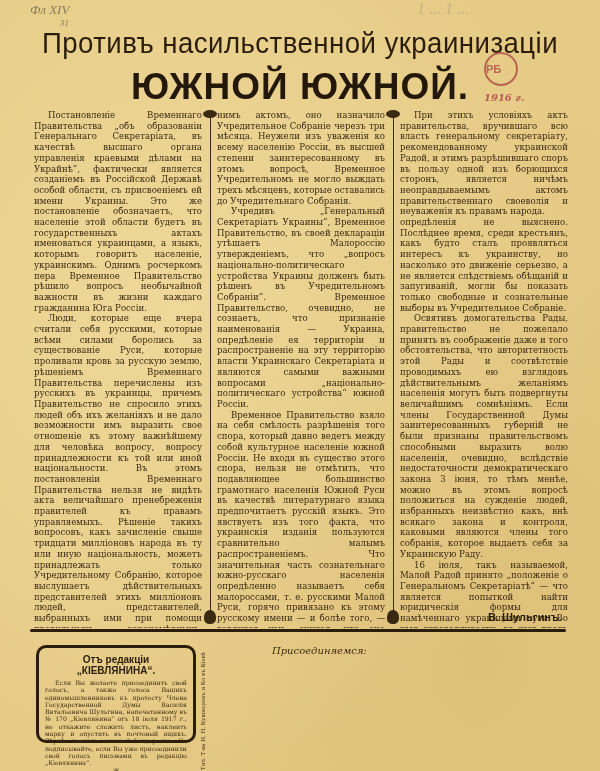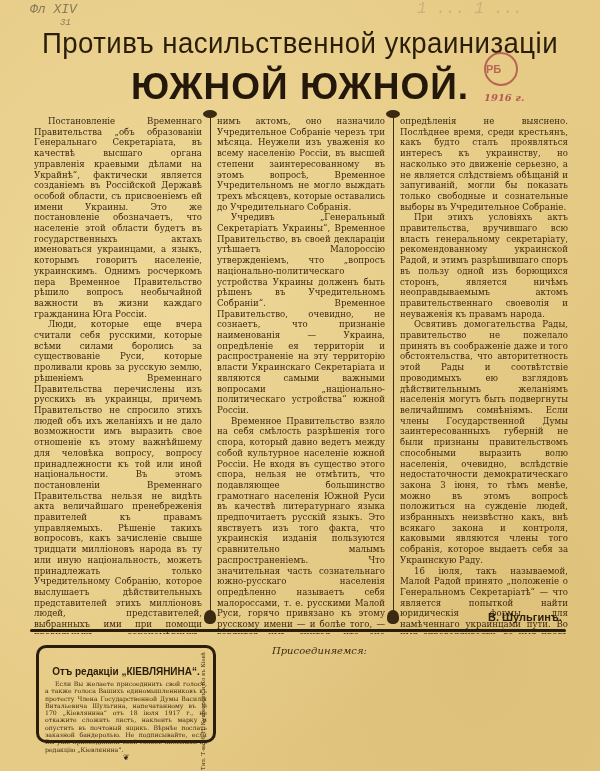--- a/index.html
+++ b/index.html
@@ -4,21 +4,21 @@
 <style>
   html, body { margin:0; padding:0; }
   body {
     width:600px; height:771px; overflow:hidden; position:relative;
     background:#e6cb86;
     background-image: radial-gradient(ellipse at 30% 40%, rgba(255,240,190,0.35), rgba(0,0,0,0) 70%),
                       radial-gradient(ellipse at 80% 85%, rgba(180,140,60,0.18), rgba(0,0,0,0) 60%);
     font-family:"DejaVu Serif", serif; color:#3a2a12;
   }
   .page { position:absolute; left:0; top:0; width:600px; height:771px; }
-  .hand { position:absolute; font-family:Liberation Mono, monospace; font-style:italic; color:#8a7a5a; }
+  .hand { position:absolute; font-family:Liberation Serif, serif; font-style:italic; color:#8a7a5a; }
   .h-fond { left:30px; top:2px; font-size:13px; }
   .h-num { left:60px; top:18px; font-size:9px; }
   .h-right { left:380px; top:0px; font-size:16px; color:#b59f78; opacity:.6;margin-left:37px; }
   .title1 {
     position:absolute; left:0; width:600px; top:26px; text-align:center;
     font-family:"Liberation Sans Narrow","Liberation Sans", sans-serif;
     font-size:30px; letter-spacing:0.5px; color:#2a1d0a; transform:scaleX(0.92);
   }
   .title2 {
     position:absolute; left:0; width:600px; top:66px; text-align:center;
@@ -27,39 +27,39 @@
   }
   .stamp {
     position:absolute; left:484px; top:52px; width:30px; height:30px;
     border:2px solid #b0554a; border-radius:50%; color:#b0554a;
     font-family:"Liberation Sans", sans-serif; font-size:11px; font-weight:bold;
     display:flex; align-items:center; justify-content:flex-start; opacity:.85;
   }
   .stamp-date { position:absolute; left:484px; top:92px; color:#b0444a; font-size:10px; font-style:italic; font-weight:bold; opacity:.85; }
   .cols { position:absolute; left:34px; top:110px; width:530px; height:520px; }
   .col {
-    position:absolute; top:6px; width:168px; height:518px; overflow:hidden;
+    position:absolute; top:0; width:168px; height:518px; overflow:hidden;
     font-size:8.6px; line-height:10.7px; text-align:justify; color:#3b2a12;
   }
   .col p { margin:0; text-indent:14px; }
   .c1 { left:0; } .c2 { left:183px; } .c3 { left:366px; }
   .divider { position:absolute; top:4px; width:1px; height:500px; background:#3a2a12; }
   .d1 { left:176px; } .d2 { left:359px; }
   .orn { position:absolute; width:14px; height:8px; border-radius:50%; background:#3a2a12; }
   .o1t { left:169px; top:0px; } .o2t { left:352px; top:0px; }
   .o1b { left:170px; top:500px; height:14px; width:12px; border-radius:50% 50% 40% 40%; }
   .o2b { left:353px; top:500px; height:14px; width:12px; border-radius:50% 50% 40% 40%; }
   .signature {
     position:absolute; left:488px; top:611px;
     font-family:"Liberation Sans", sans-serif; font-weight:bold; font-size:11px; color:#2a1d0a;
   }
   .rule { position:absolute; left:30px; top:629px; width:536px; height:3px; background:#2a1d0a; border-radius:2px; }
   .box {
-    position:absolute; left:36px; top:645px; width:180px; height:98px;
-    border:3px solid #2a1d0a; border-radius:10px; padding:16px 6px; box-sizing:border-box;
+    position:absolute; left:36px; top:645px; width:160px; height:98px;
+    border:3px solid #2a1d0a; border-radius:10px; padding:4px 6px; box-sizing:border-box;
   }
   .box-title { text-align:center; font-family:"Liberation Sans", sans-serif; font-weight:bold; font-size:10px; color:#2a1d0a; margin-top:2px; }
   .box-text { font-size:6.2px; line-height:7.3px; text-align:justify; text-indent:10px; margin-top:3px; color:#3a2a12; }
   .box-orn { text-align:center; font-size:8px; color:#2a1d0a; }
   .imprint {
     position:absolute; left:200px; top:770px; transform-origin:left top; transform:rotate(-90deg);
     font-size:5.5px; color:#3a2a12; white-space:nowrap;
   }
   .join { position:absolute; left:272px; top:645px; font-style:italic; font-size:10px; color:#3a2a12; }
 </style>
@@ -93,22 +93,22 @@
       <p>Люди, которые еще вчера считали себя русскими, которые всѣми силами боролись за существованіе Руси, которые проливали кровь за русскую землю, рѣшеніемъ Временнаго Правительства перечислены изъ русскихъ въ украинцы, причемъ Правительство не спросило этихъ людей объ ихъ желаніяхъ и не дало возможности имъ выразить свое отношеніе къ этому важнѣйшему для человѣка вопросу, вопросу принадлежности къ той или иной національности. Въ этомъ постановленіи Временнаго Правительства нельзя не видѣть акта величайшаго пренебреженія правителей къ правамъ управляемыхъ. Рѣшеніе такихъ вопросовъ, какъ зачисленіе свыше тридцати милліоновъ народа въ ту или иную національность, можетъ принадлежать только Учредительному Собранію, которое выслушаетъ дѣйствительныхъ представителей этихъ милліоновъ людей, представителей, выбранныхъ ими при помощи правильныхъ, закономѣрныхъ, охраняемыхъ всей мощью государственной власти, выборовъ.</p>
 
     </div>
     <div class="col c2">
       <p style="text-indent:0">нимъ актомъ, оно назначило Учредительное Собраніе черезъ три мѣсяца. Неужели изъ уваженія ко всему населенію Россіи, въ высшей степени заинтересованному въ этомъ вопросѣ, Временное Учредительномъ не могло выждать трехъ мѣсяцевъ, которые оставались до Учредительнаго Собранія.</p>
       <p>Учредивъ „Генеральный Секретаріатъ Украины“, Временное Правительство, въ своей декларацiи утѣшаетъ Малороссію утвержденіемъ, что „вопросъ національно-политическаго устройства Украины долженъ быть рѣшенъ въ Учредительномъ Собраніи“. Временное Правительство, очевидно, не сознаетъ, что признаніе наименованія — Украина, опредѣленіе ея территоріи и распространеніе на эту территорію власти Украинскаго Секретаріата и являются самыми важными вопросами „національно-политическаго устройства“ южной Россіи.</p>
       <p>Временное Правительство взяло на себя смѣлость разрѣшенія того спора, который давно ведетъ между собой культурное населеніе южной Россіи. Не входя въ существо этого спора, нельзя не отмѣтить, что подавляющее большинство грамотнаго населенія Южной Руси въ качествѣ литературнаго языка предпочитаетъ русскій языкъ. Это явствуетъ изъ того факта, что украинскія изданія пользуются сравнительно малымъ распространеніемъ. Что значительная часть сознательнаго южно-русскаго населенія опредѣленно называетъ себя малороссами, т. е. русскими Малой Руси, горячо привязано къ этому русскому имени — и болѣе того, — гордится имъ, считая, что оно преемственно связуетъ его съ величественной эпохой древней Кіевской Руси. Это населеніе будетъ въ высшей степени оскорблено зачисленіемъ его въ украинцы.</p>
 
     </div>
     <div class="col c3">
+      <p>При этихъ условіяхъ актъ правительства, вручившаго всю власть генеральному секретаріату, рекомендованному украинской Радой, и этимъ разрѣшившаго споръ въ пользу одной изъ борющихся сторонъ, является ничѣмъ неоправдываемымъ актомъ правительственнаго своеволія и неуваженія къ правамъ народа.</p>
       <p style="text-indent:0">опредѣленія не выяснено. Послѣднее время, среди крестьянъ, какъ будто сталъ проявляться интересъ къ украинству, но насколько это движеніе серьезно, а не является слѣдствіемъ обѣщаній и запугиваній, могли бы показать только свободные и сознательные выборы въ Учредительное Собраніе.</p>
-      <p>При этихъ условіяхъ актъ правительства, вручившаго всю власть генеральному секретаріату, рекомендованному украинской Радой, и этимъ разрѣшившаго споръ въ пользу одной изъ борющихся сторонъ, является ничѣмъ неоправдываемымъ актомъ правительственнаго своеволія и неуваженія къ правамъ народа.</p>
       <p>Освятивъ домогательства Рады, правительство не пожелало принять въ соображеніе даже и того обстоятельства, что авторитетность этой Рады и соотвѣтствіе проводимыхъ ею взглядовъ дѣйствительнымъ желаніямъ населенія могутъ быть подвергнуты величайшимъ сомнѣніямъ. Если члены Государственной Думы заинтересованныхъ губерній не были признаны правительствомъ способными выразить волю населенія, очевидно, вслѣдствіе недостаточности демократическаго закона 3 іюня, то тѣмъ менѣе, можно въ этомъ вопросѣ положиться на сужденіе людей, избранныхъ неизвѣстно какъ, внѣ всякаго закона и контроля, каковыми являются члены того собранія, которое выдаетъ себя за Украинскую Раду.</p>
       <p>16 іюля, такъ называемой, Малой Радой принято „положеніе о Генеральномъ Секретаріатѣ“ — что является попыткой найти юридическія формы для намѣченнаго украинцами пути. Во имя справедливости, во имя правъ населенія на свободу національнаго самоопредѣленія, во имя блага какъ всей Россіи, такъ и нашего родного края нахожу своевременнымъ громко протестовать противъ акта насильственной украинизаціи Южной Руси, на нашихъ глазахъ совершаемаго правительствомъ. Заявляю, что, будучи однимъ изъ лицъ, вручившихъ этому правительству власть отъ лица населенія, я никогда не предполагалъ, что Временное Правительство, „по почину Государственной Думы возникшее“, позволитъ себѣ разрѣшать вѣковые вопросы Русской Державы.</p>
 
     </div>
   </div>
 
   <div class="signature">В. Шульгинъ.</div>
   <div class="rule"></div>
 
   <div class="box">

